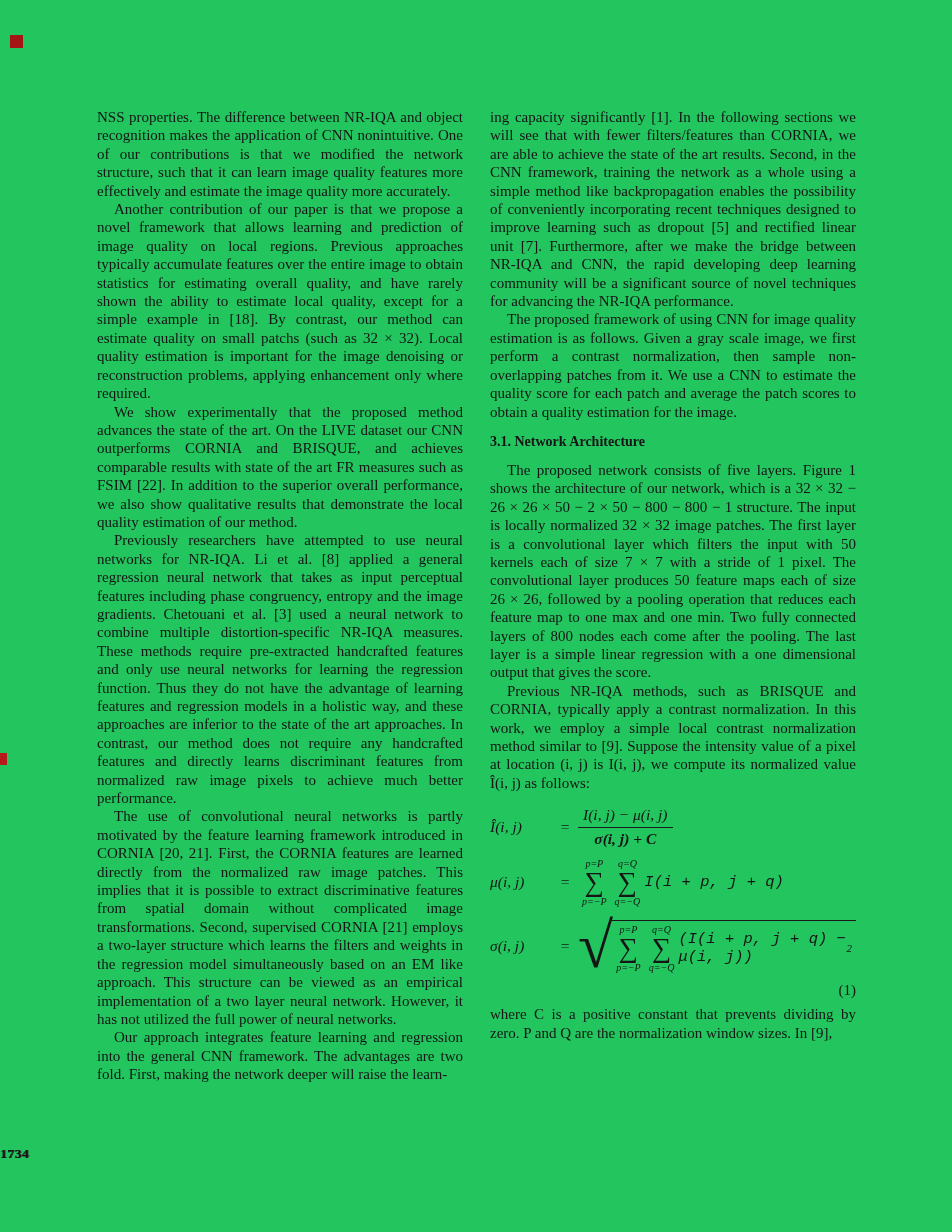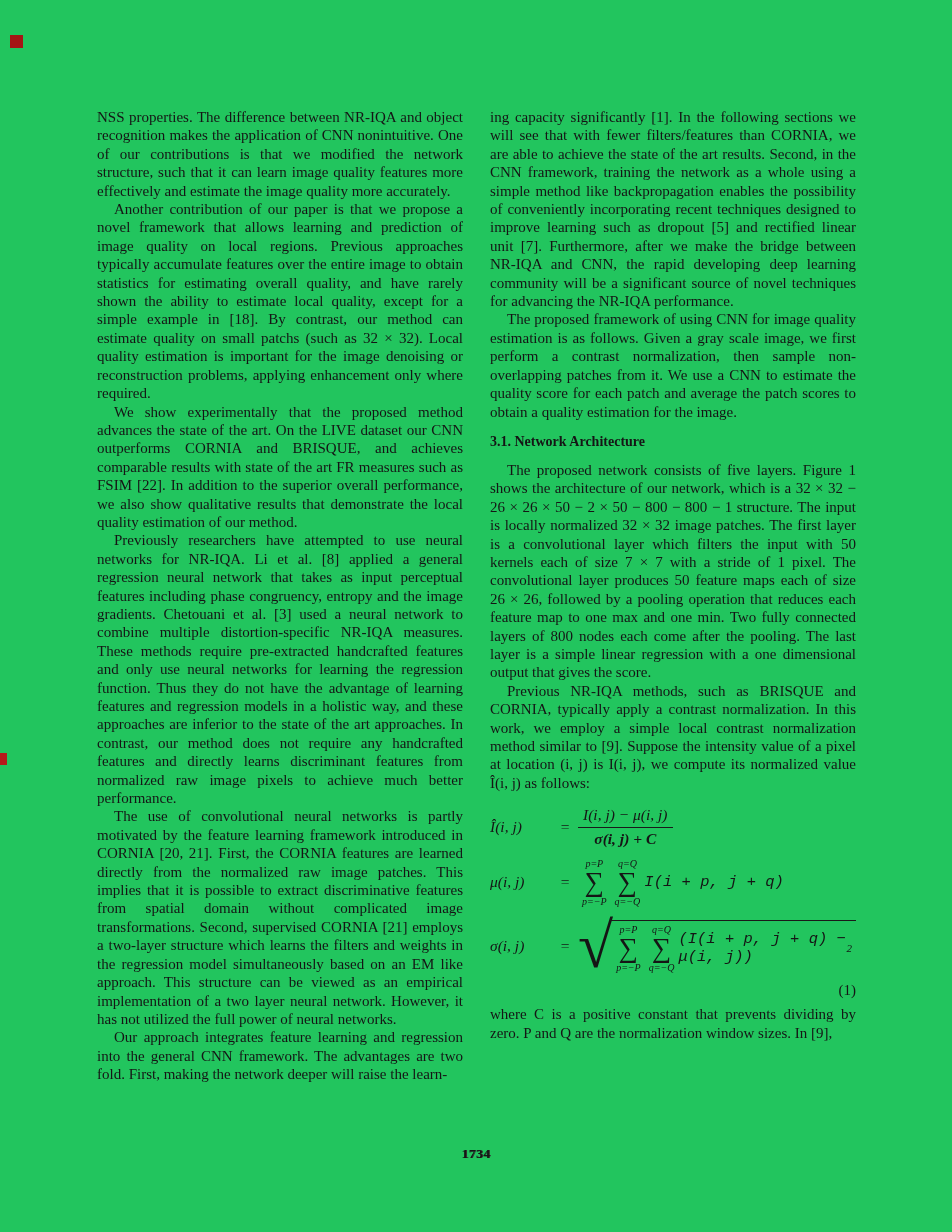--- a/index.html
+++ b/index.html
@@ -68,21 +68,21 @@
     border-top: 1.3px solid #1a1a1a;
     padding: 3px 4px 0 2px;
   }
   .sup { font-size: 11px; vertical-align: super; line-height: 0; font-style: italic; }
   .eq-number { text-align: right; font-size: 15px; margin-top: -4px; }
   
   .page-number {
     position: absolute;
     left: 0; right: 0;
     top: 1146px;
-    text-align: center;
+    text-align: left;
     font-size: 13.5px;
     font-weight: bold;
     letter-spacing: 0.5px;
     text-shadow: 0.9px 0 0 #333;
   }
   .marker { position: absolute; }
   .marker-top-left { left: 10px; top: 35px; width: 13px; height: 13px; background: #a51515; }
   .marker-left-edge { left: 0px; top: 753px; width: 7px; height: 12px; background: #b61a1a; }
 </style>
 </head>

